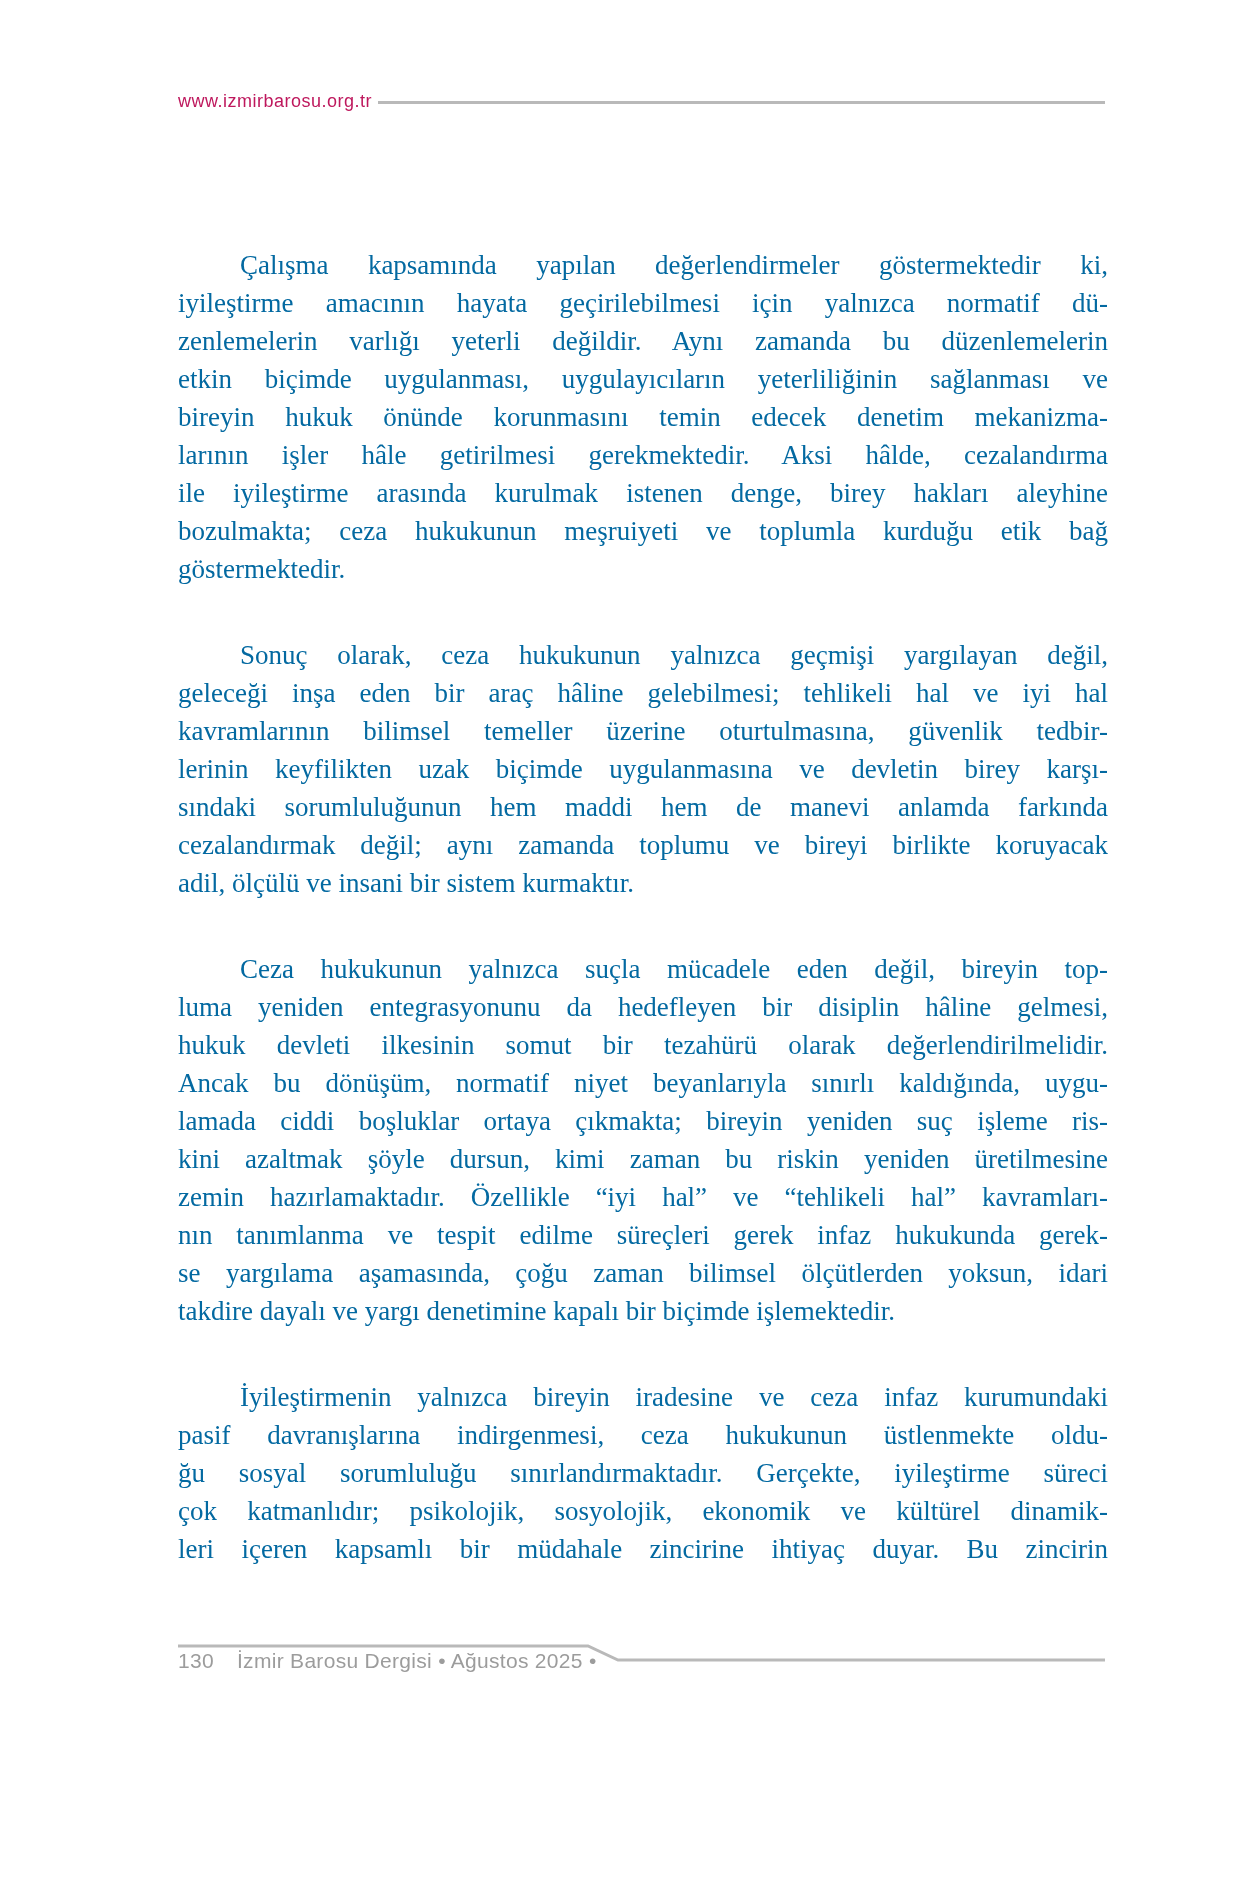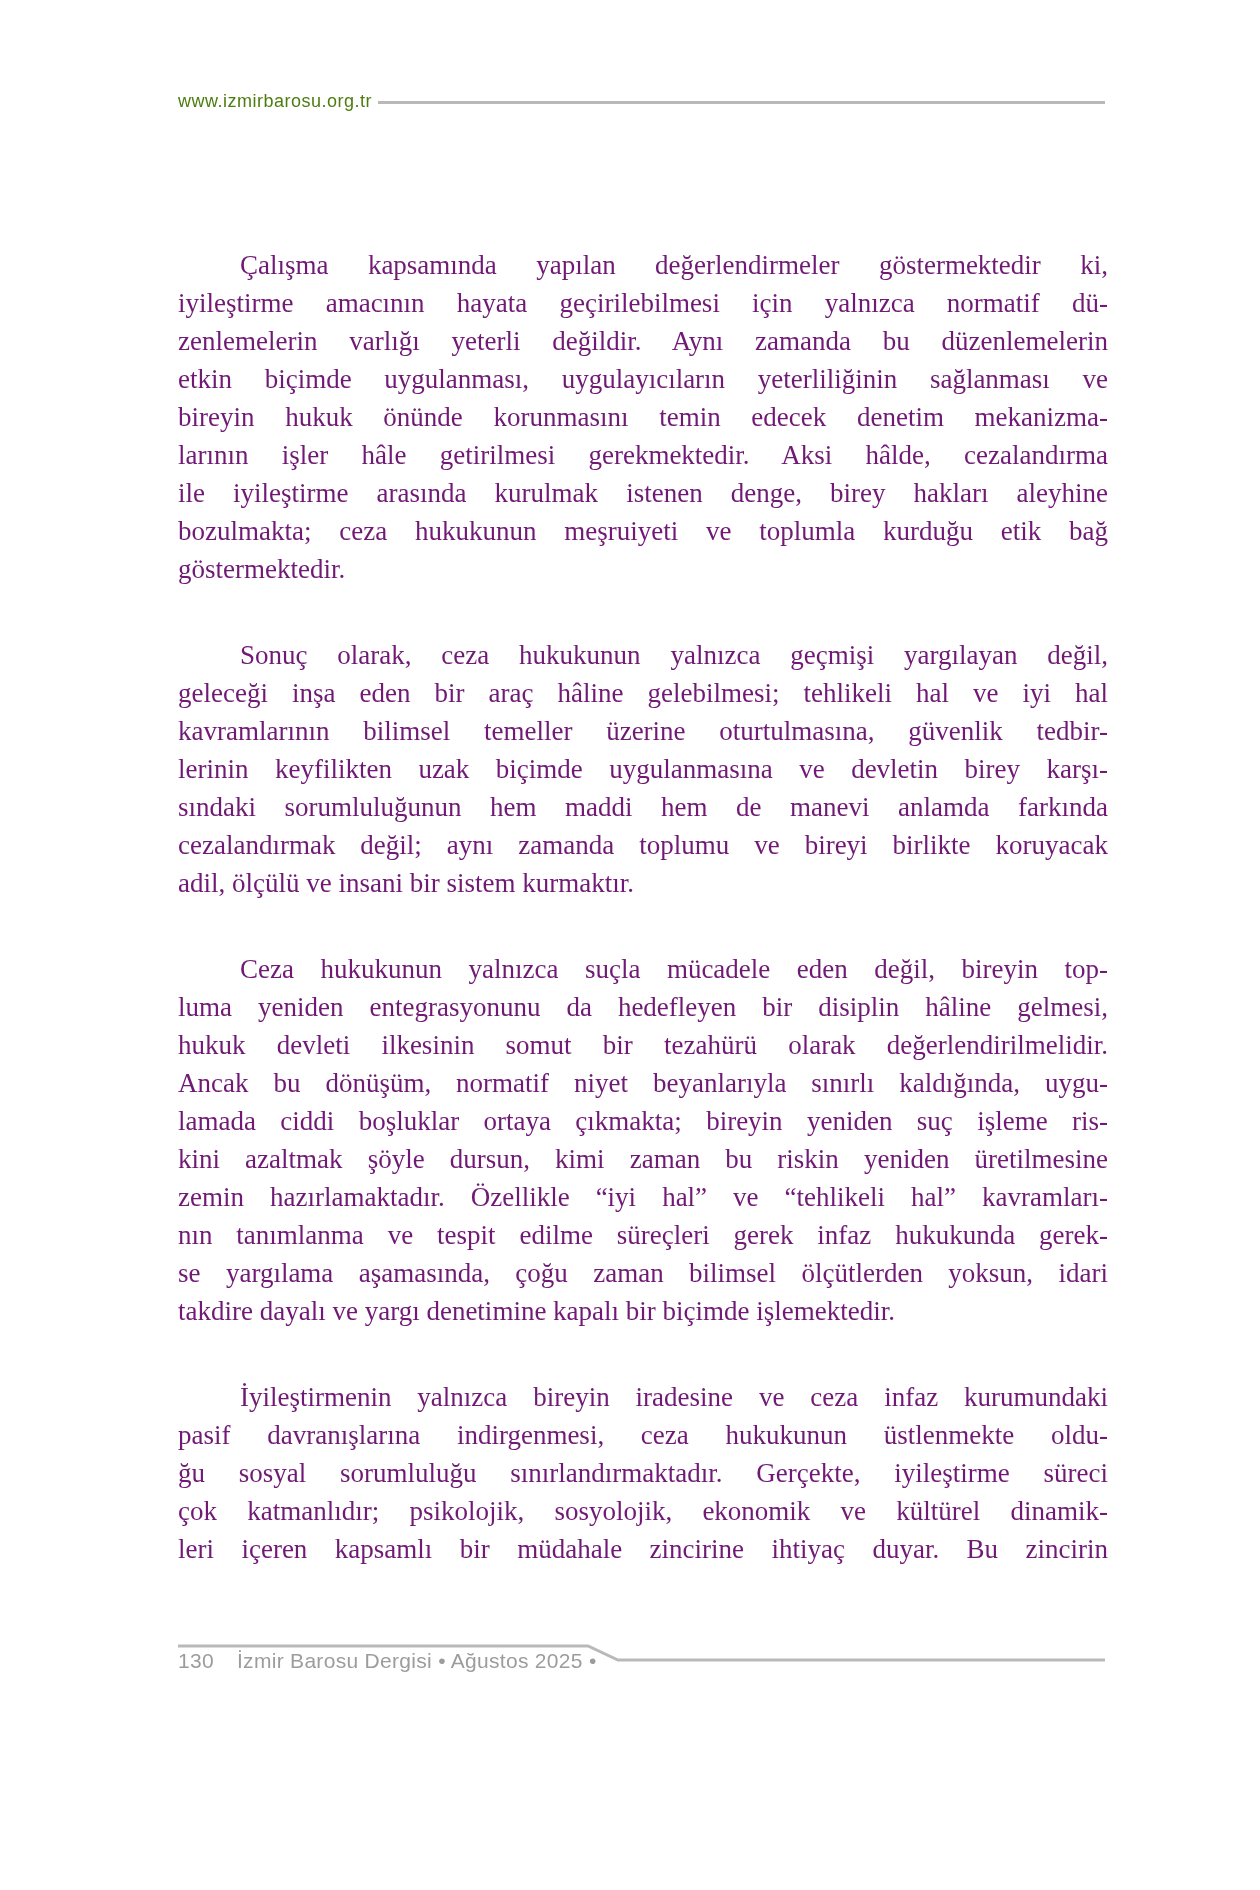--- a/index.html
+++ b/index.html
@@ -19,39 +19,39 @@
   
   .header {
     position: absolute;
     left: 178px;
     top: 88px;
     width: 927px;
     height: 26px;
     display: flex;
     align-items: center;
     font-family: "Liberation Sans", sans-serif;
-    color: #4d7c0f;
+    color: #be185d;
     font-size: 18px;
     letter-spacing: 0.5px;
   }
   .header .rule {
     flex: 1 1 auto;
     height: 3px;
     background: #b9b9b9;
     margin-left: 6px;
     margin-top: 2px;
   }
 
   
   .body-text {
     position: absolute;
     left: 178px;
     top: 246px;
     width: 930px;
-    color: #701a75;
+    color: #0369a1;
     font-size: 27px;
     line-height: 38px;
   }
   .para { margin: 0 0 48px 0; }
   .para:last-child { margin-bottom: 8px; }
   .bodyline {
     text-align: justify;
     text-align-last: justify;
     white-space: normal;
   }

